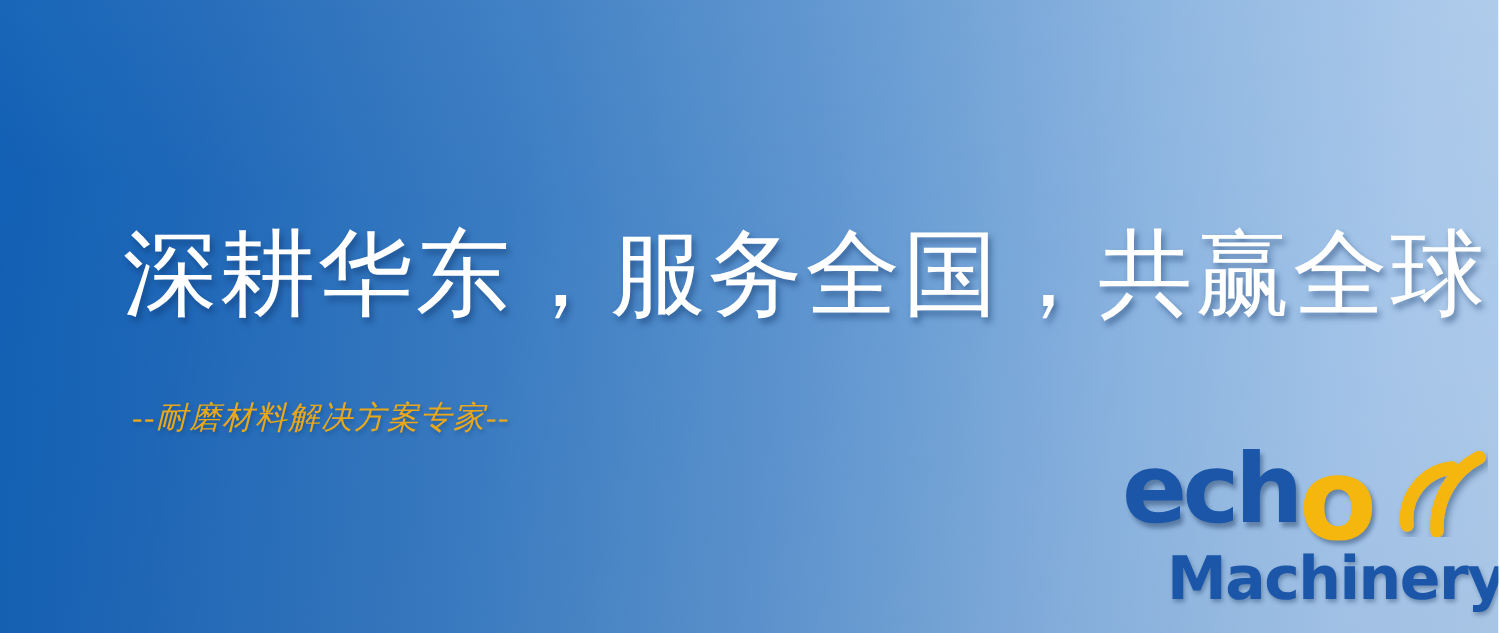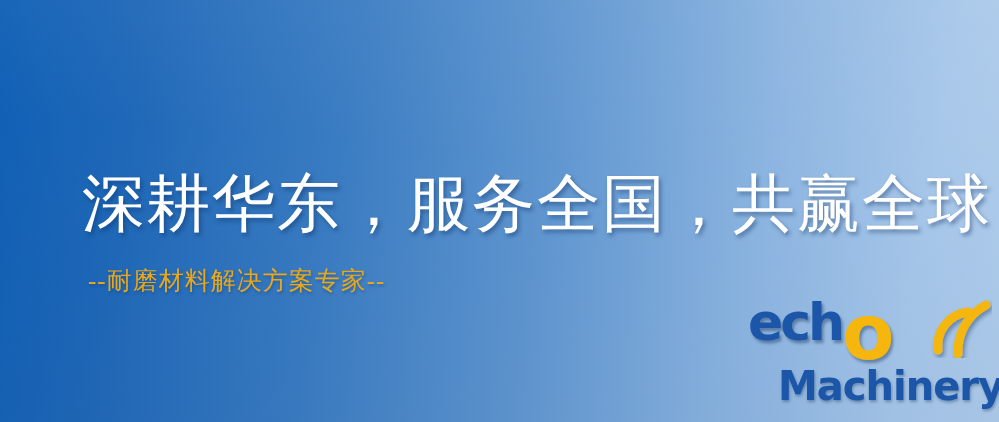--- a/index.html
+++ b/index.html
@@ -41,34 +41,34 @@
     position: absolute;
     left: 82px;
     top: 152px;
     font-family: "Liberation Serif", "DejaVu Serif", serif;
     font-size: 63px;
     line-height: 1;
     color: #ffffff;
     letter-spacing: 2px;
     white-space: nowrap;
     text-shadow: 2px 3px 4px rgba(10,45,95,0.45);
-    margin-top: 21px;
   }
 
   .subhead {
     position: absolute;
     left: 88px;
     top: 268px;
     font-family: "Liberation Serif", "DejaVu Serif", serif;
-    font-size: 25px;
+    font-size: 21px;
     line-height: 1;
     color: #e9a81b;
     letter-spacing: 1px;
     white-space: nowrap;
     text-shadow: 1px 2px 3px rgba(10,45,95,0.35);
+    font-style: italic;
   }
 
   
   .logo {
     position: absolute;
     left: 748px;
     top: 300px;
     width: 248px;
     height: 118px;
   }
@@ -77,21 +77,21 @@
     position: absolute;
     left: 0;
     top: 0;
     height: 72px;
     display: flex;
     align-items: flex-start;
   }
 
   .logo-echo {
     font-family: "DejaVu Sans", "Liberation Sans", sans-serif;
-    font-size: 52px;
+    font-size: 64px;
     font-weight: bold;
     line-height: 0.86;
     color: #1b56a8;
     letter-spacing: -3px;
     text-shadow: 2px 3px 3px rgba(12,40,80,0.40);
   }
 
   .logo-o {
     font-family: "DejaVu Sans", "Liberation Sans", sans-serif;
     font-size: 76px;

